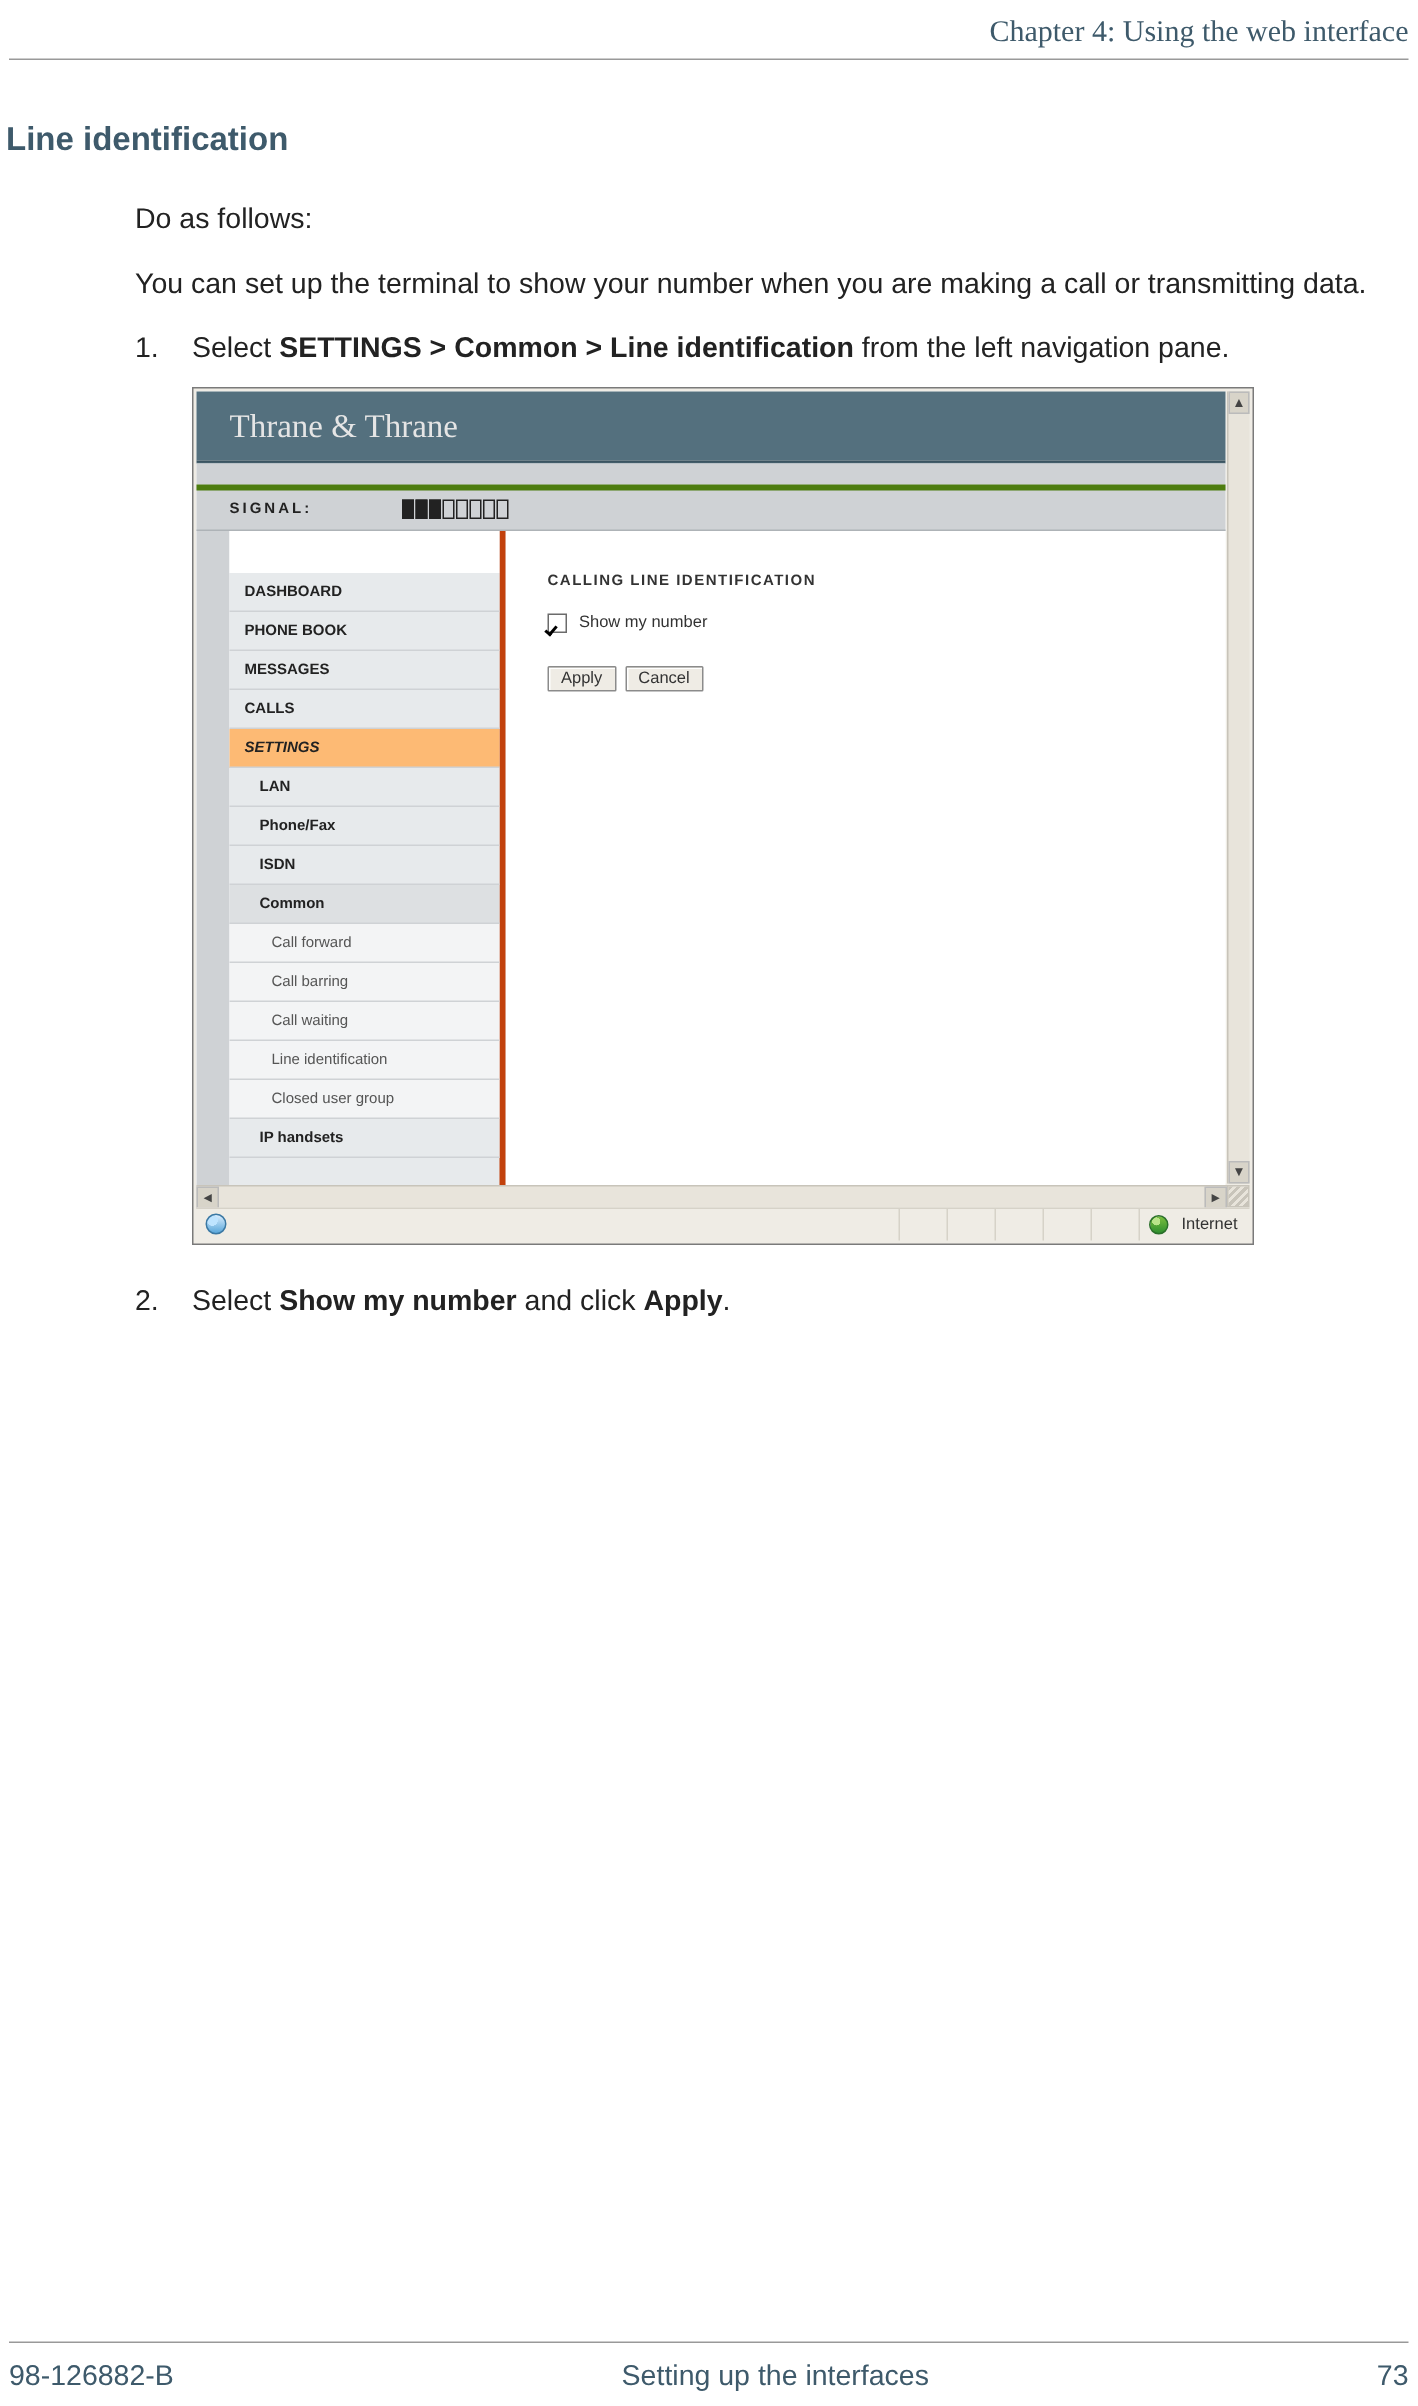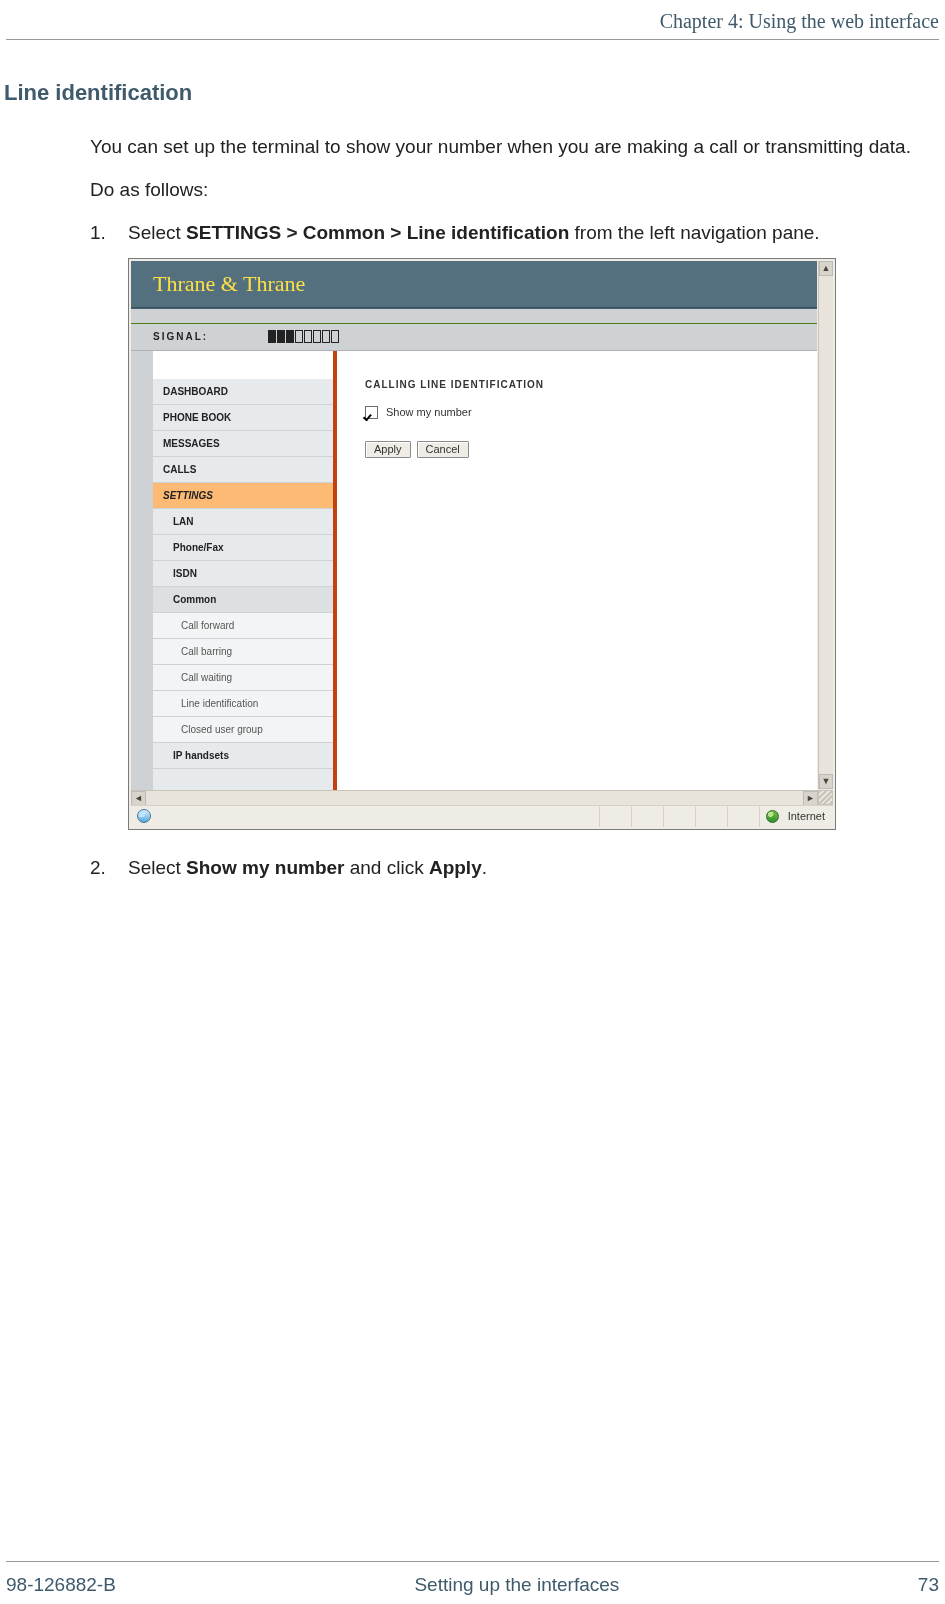--- a/index.html
+++ b/index.html
@@ -168,36 +168,36 @@
     box-sizing: border-box;
   }
 
   
   .brandbar {
     height: 46px;
     background: #54707e;
     display: flex;
     align-items: center;
     padding-left: 22px;
-    color: #fde047;
+    color: #e5e5e5;
     font-family: Georgia, 'Times New Roman', serif;
     font-size: 22px;
   }
   .brandline {
     height: 2px;
     background: linear-gradient(#334b57,#4c6774);
   }
   .graypad {
     height: 14px;
     background: #cfd2d5;
   }
   .sigrow {
     height: 26px;
     background: #cfd2d5;
-    border-top: 1px solid #4d7c0f;
+    border-top: 4px solid #4d7c0f;
     border-bottom: 1px solid #aeb3b7;
     display: flex;
     align-items: center;
     padding-left: 22px;
     font-family: Verdana, Arial, sans-serif;
     font-size: 10px;
     font-weight: 700;
     letter-spacing: 2px;
     color: #222;
     gap: 60px;
@@ -315,22 +315,22 @@
 </head>
 <body>
 
 <div class="page">
 
   <div class="header-right">Chapter 4: Using the web interface</div>
   <hr class="top-rule">
 
   <div class="section-heading">Line identification</div>
 
+  <p class="body-text">Do as follows:</p>
   <p class="body-text">You can set up the terminal to show your number when you are making a call or transmitting data.</p>
-  <p class="body-text">Do as follows:</p>
 
   <div class="ol">
     <div class="li">
       <div class="num">1.</div>
       <div class="txt">
         <span>Select </span><span class="bold">SETTINGS &gt; Common &gt; Line identification</span><span> from the left navigation pane.</span>
       </div>
     </div>
   </div>
 

